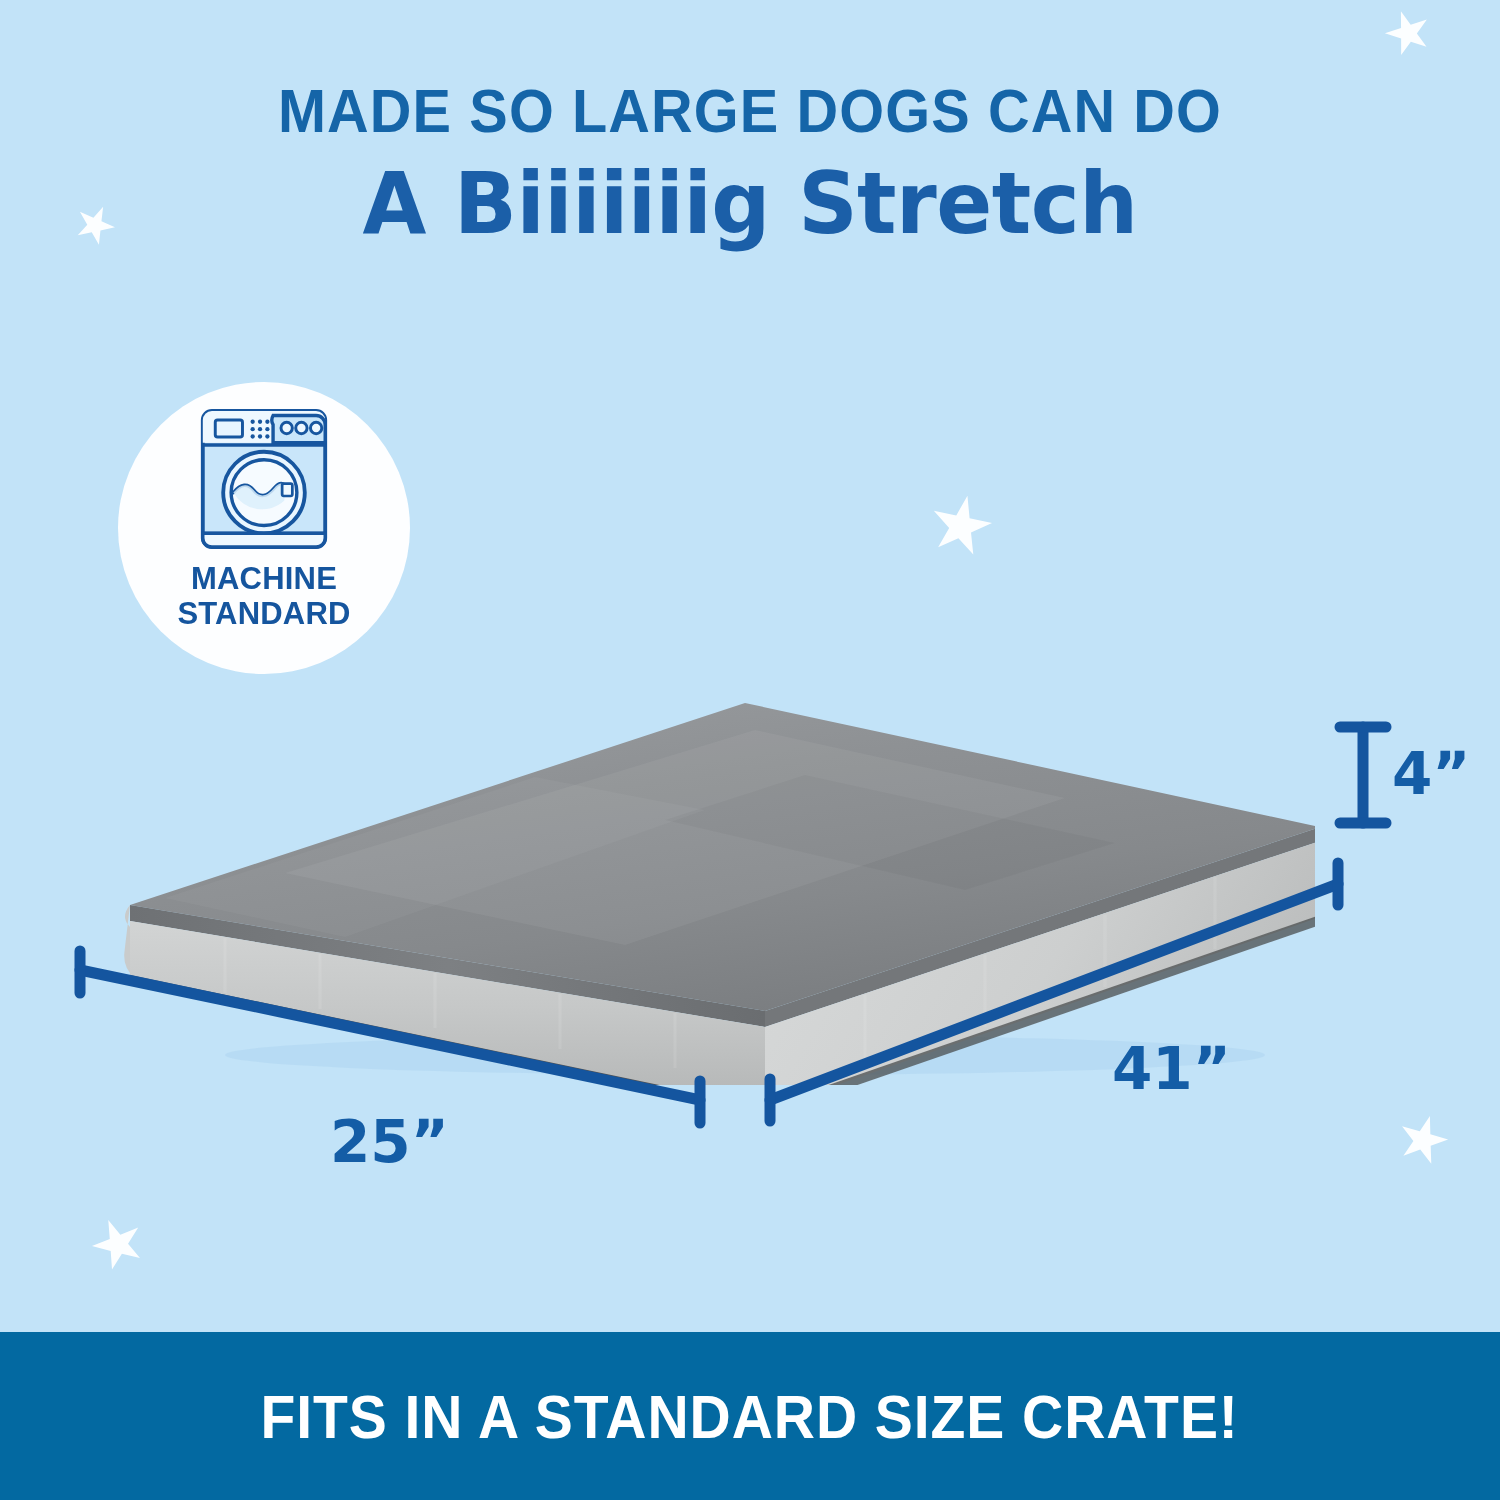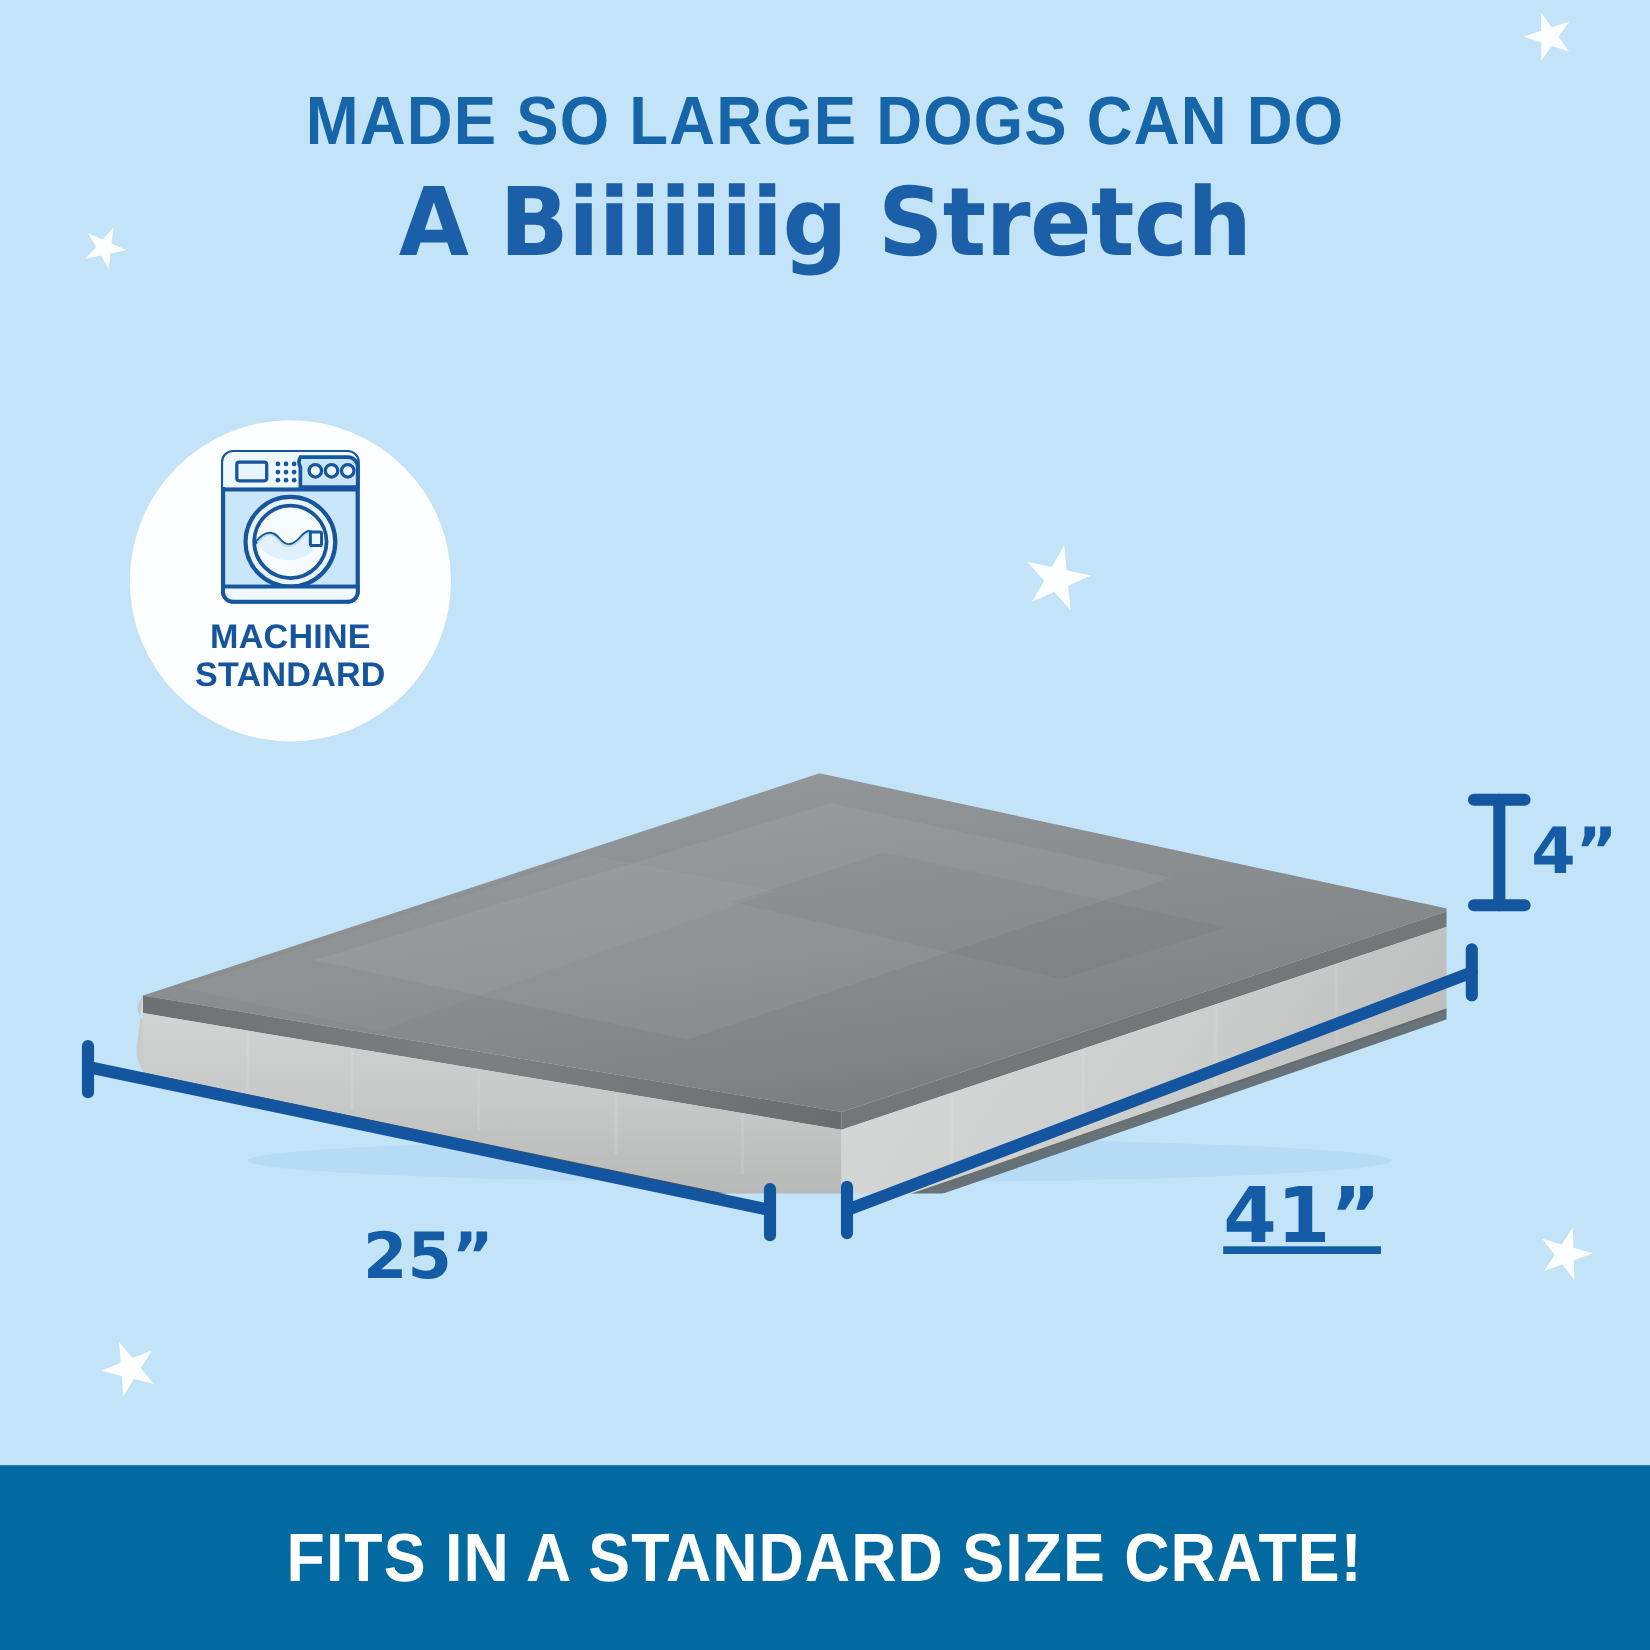--- a/index.html
+++ b/index.html
@@ -105,21 +105,21 @@
     pointer-events: none;
   }
   .dim-label {
     position: absolute;
     color: #145da6;
     font-family: "DejaVu Sans", sans-serif;
     font-weight: 700;
     white-space: nowrap;
   }
   .dim-4  { left: 1392px; top: 740px;  font-size: 58px; }
-  .dim-41 { left: 1112px; top: 1064px; font-size: 70px; text-decoration: underline; }
+  .dim-41 { left: 1112px; top: 1035px; font-size: 58px; }
   .dim-29 { left: 330px;  top: 1108px; font-size: 58px; }
 
   
   .banner {
     position: absolute;
     left: 0;
     bottom: 0;
     width: 1500px;
     height: 168px;
     background: #0369a1;

